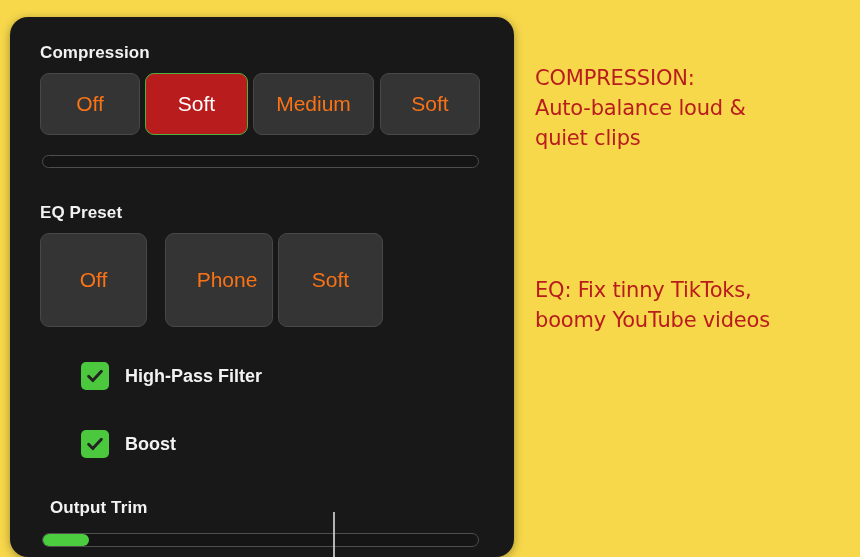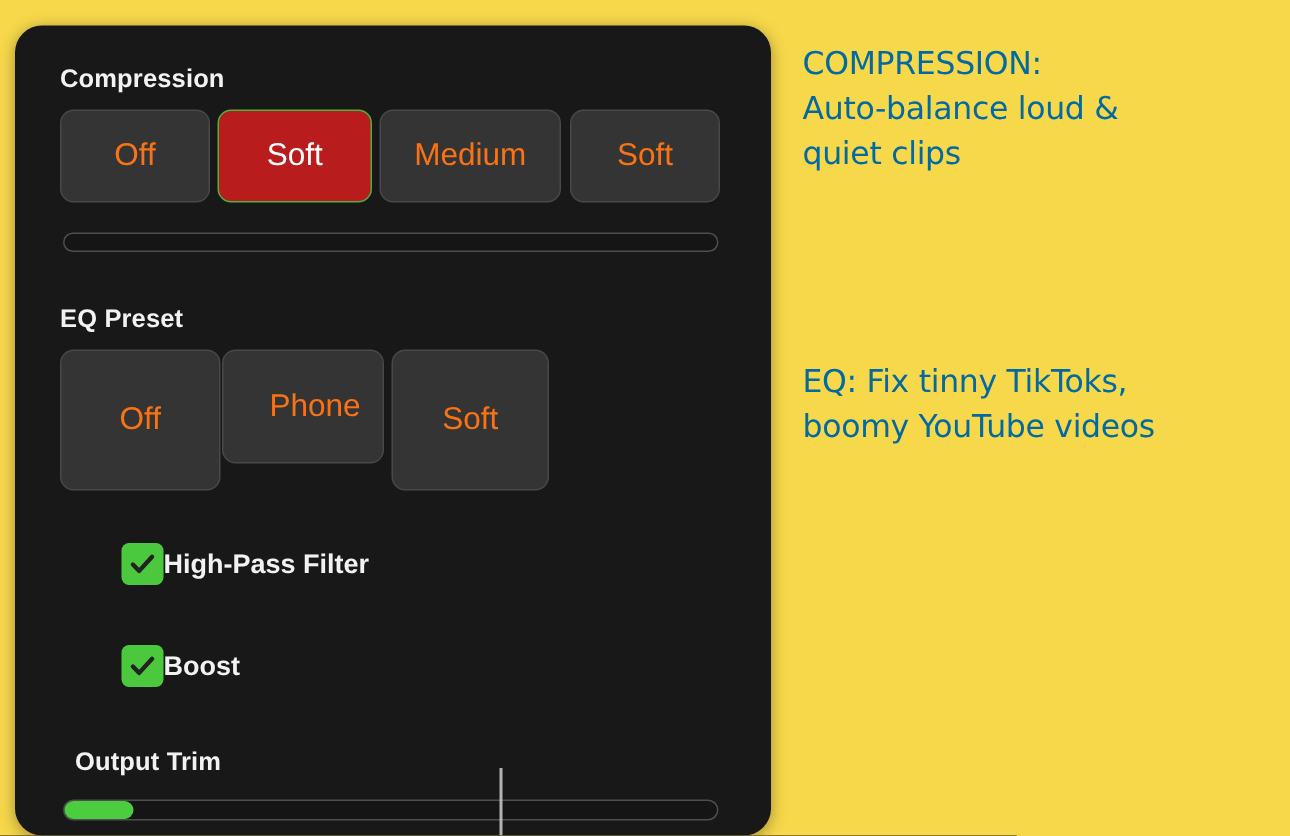--- a/index.html
+++ b/index.html
@@ -81,21 +81,21 @@
     bottom: 0;
     background: #4ccc3f;
     border-radius: 8px;
   }
 
   
   .check-row {
     position: absolute;
     display: flex;
     align-items: center;
-    gap: 0;
+    gap: 16px;
     padding-left: 35px;
   }
   .checkbox {
     width: 28px;
     height: 28px;
     background: #4cc83e;
     border-radius: 5px;
     display: flex;
     align-items: center;
     justify-content: center;
@@ -113,26 +113,27 @@
   #playhead {
     position: absolute;
     width: 2px;
     background: #cfcfcf;
     opacity: 0.85;
   }
 
   
   .annotation {
     position: absolute;
-    color: #0369a1;
+    color: #b91c1c;
     font-family: "DejaVu Sans", sans-serif;
     font-size: 21px;
     line-height: 1.42;
     letter-spacing: -0.2px;
     white-space: pre-line;
+    margin-top: 36px;
   }
 </style>
 </head>
 <body>
 
 <div id="panel">
 
   <div class="section-label" style="left:30px; top:26px;">Compression</div>
 
   <div class="seg-row" style="left:30px; top:56px; height:62px;">
@@ -143,21 +144,21 @@
   </div>
 
   <div class="track" style="left:32px; top:138px; width:437px; height:13px;">
     <div class="fill" style="width:0%;"></div>
   </div>
 
   <div class="section-label" style="left:30px; top:186px;">EQ Preset</div>
 
   <div class="seg-row" style="left:30px; top:216px; height:94px;">
     <div class="seg-btn" style="width:107px; height:94px;">Off</div>
-    <div class="seg-btn" style="width:108px; height:76px; margin-left:1px;padding-left:20px;">Phone</div>
+    <div class="seg-btn" style="width:108px; height:94px; margin-left:18px;padding-left:20px;">Phone</div>
     <div class="seg-btn" style="width:105px; height:94px; margin-left:5px;">Soft</div>
   </div>
 
   <div class="check-row" style="left:36px; top:345px;">
     <span class="checkbox">
       <svg width="20" height="20" viewBox="0 0 20 20" aria-hidden="true">
         <path d="M3.6 10.3 L7.8 14.6 L16.4 5.2" stroke="#222222" stroke-width="2.9" fill="none" stroke-linecap="round" stroke-linejoin="round"></path>
       </svg>
     </span>
     <span class="check-label">High-Pass Filter</span>

